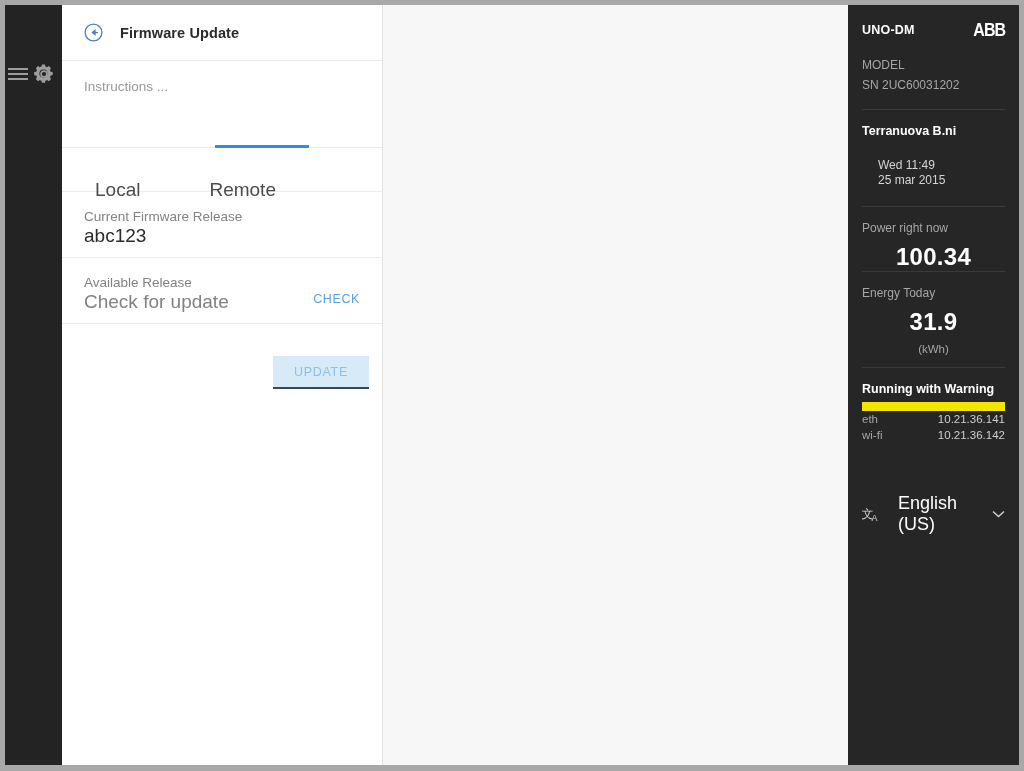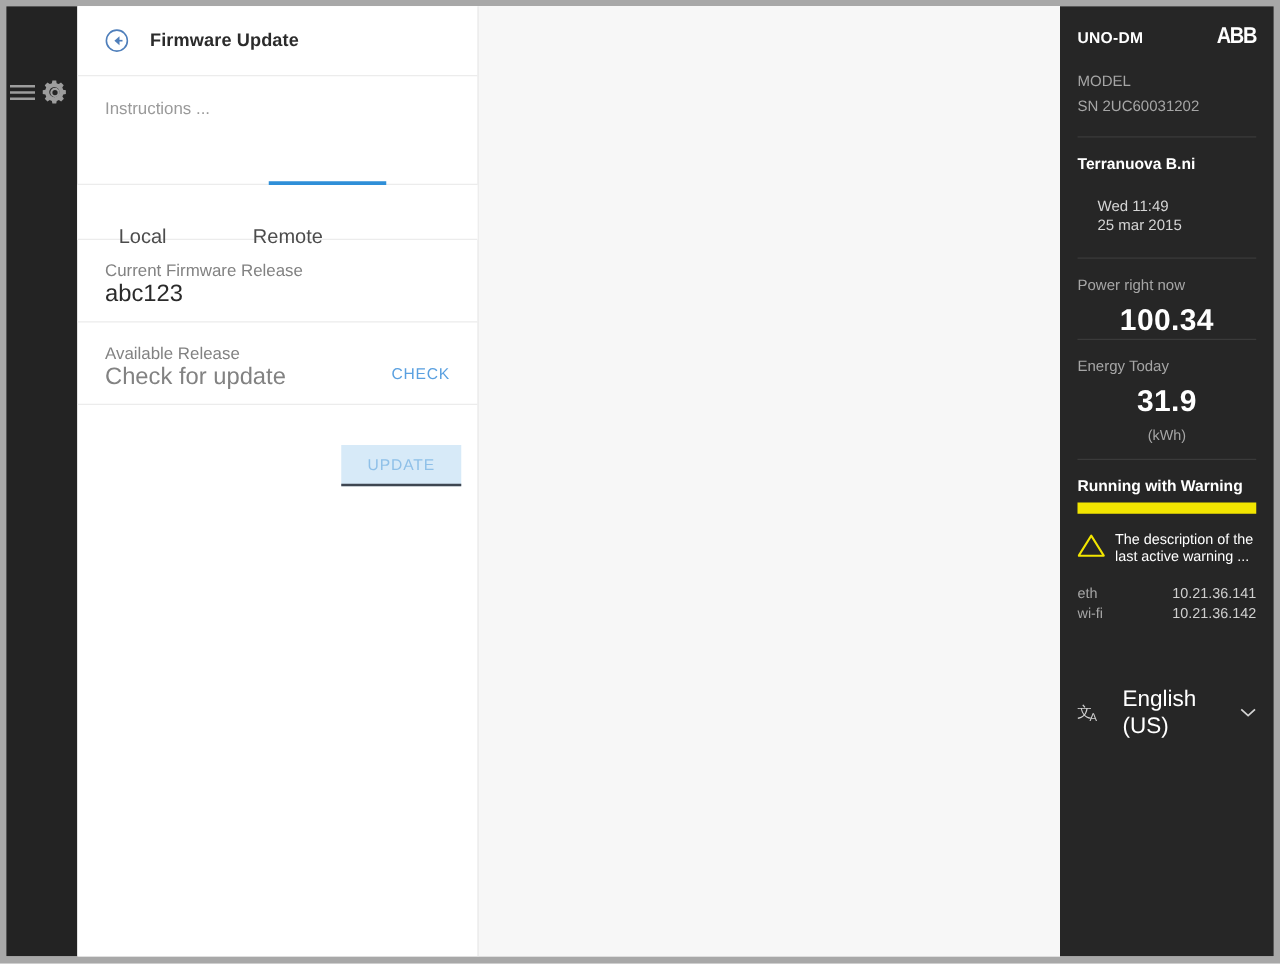--- a/index.html
+++ b/index.html
@@ -140,21 +140,21 @@
   .tabs {
     position: relative;
     height: 44px;
     flex: 0 0 44px;
     display: flex;
     align-items: center;
     border-bottom: 1px solid #ececec;
     background: #ffffff;
   }
   .tab {
-    font-size: 16px;
+    font-size: 19px;
     color: #4c4c4c;
     cursor: pointer;
     padding: 0 6px;
     margin-top: 40px;
   }
   .tab.first { margin-left: 27px; }
   .tab.second { margin-left: 57px; }
   .tab-indicator {
     position: absolute;
     top: -3px;
@@ -525,28 +525,20 @@
         <div class="rb-metric-unit">(kWh)</div>
       </div>
 
       <div class="rb-sep"></div>
 
       <div class="rb-status">
         <div class="rb-status-text">Running with Warning</div>
         <div class="rb-status-bar"></div>
       </div>
 
-      <div class="rb-warning">
-        <span class="warn-icon">
-          <svg viewBox="0 0 22 19">
-            <path d="M11 1.5L21 17.5H1z" fill="none" stroke="#f2e500" stroke-width="1.6" stroke-linejoin="round"></path>
-          </svg>
-        </span>
-        <span class="rb-warning-text">The description of the last active warning ...</span>
-      </div>
 
       <div class="rb-nets">
         <div class="rb-net-row">
           <span>eth</span>
           <span class="ip">10.21.36.141</span>
         </div>
         <div class="rb-net-row">
           <span>wi-fi</span>
           <span class="ip">10.21.36.142</span>
         </div>

